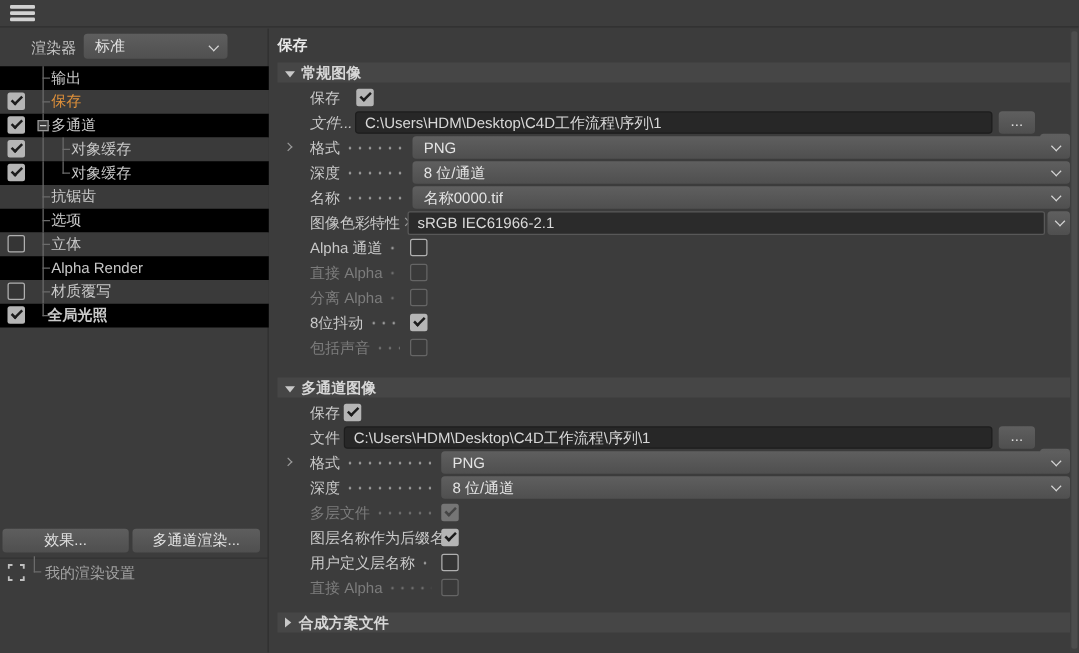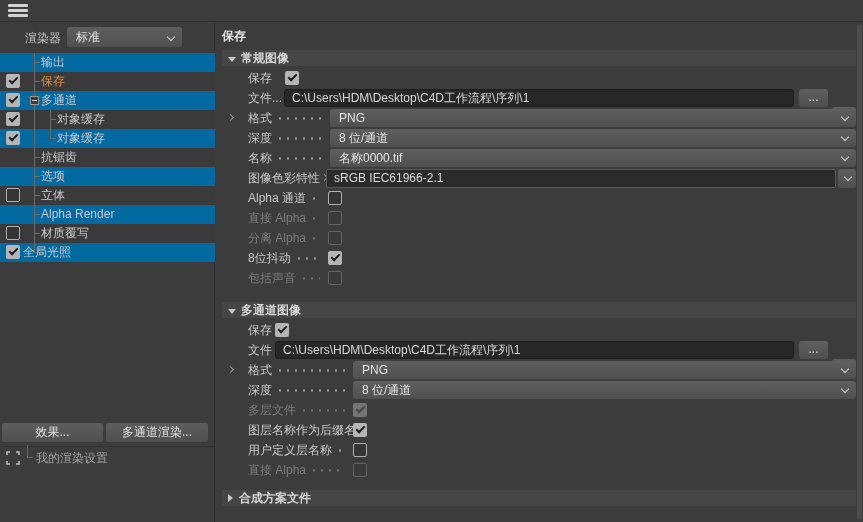--- a/index.html
+++ b/index.html
@@ -17,21 +17,21 @@
   
   .sidebar { position:absolute; left:0; top:23px; width:215px; height:499px;
              background:#3c3c3c; border-right:1px solid #2e2e2e; }
   .renderer-row { position:absolute; left:0; top:4px; width:253px; height:20px; }
   .renderer-label { position:absolute; left:25px; top:3px; color:#c6c6c6; }
   .renderer-select { position:absolute; left:67px; top:0; width:115px; height:20px;
     background:linear-gradient(#5e5e5e,#505050); border-radius:3px; color:#e4e4e4;
     line-height:20px; padding-left:9px; cursor:pointer; }
   .tree { position:absolute; left:0; top:30px; width:215px; }
   .trow { position:relative; width:215px; height:19px; line-height:19px; }
-  .trow.light { background:#0369a1;padding-left:48px; }
+  .trow.light { background:#000000;padding-left:48px; }
   .trow.dark  { background:#3a3a3a; }
   .trow .cb { position:absolute; left:6px; top:2px; }
   .tlabel { position:absolute; top:0; white-space:nowrap; color:#c9c9c9; cursor:pointer; }
   .tlabel.sel { color:#e0913a; }
   .vline { position:absolute; width:1px; background:#6b6b6b; }
   .tick  { position:absolute; height:1px; background:#6b6b6b; }
   .expander { position:absolute; width:9px; height:9px; background:#3c3c3c;
     border:1px solid #979797; z-index:2; cursor:pointer; }
   .expander i { position:absolute; left:1px; top:3px; width:5px; height:1px; background:#d6d6d6; }
   
@@ -171,21 +171,21 @@
       <div class="trow dark">
         <span class="cb off"></span>
         <span class="vline" style="left: 34px; top: 0px; height: 19px;"></span>
         <span class="tick" style="left: 34px; top: 9px; width: 6px;"></span>
         <span class="tlabel" style="left: 41px;">材质覆写</span>
       </div>
       <div class="trow light">
         <span class="cb on"></span>
         <span class="vline" style="left: 34px; top: 0px; height: 10px;"></span>
         <span class="tick" style="left: 34px; top: 9px; width: 6px;"></span>
-        <span class="tlabel" style="left: 23px;">全局光照</span>
+        <span class="tlabel" style="left: 38px; font-weight: bold;">全局光照</span>
       </div>
     </div>
 
   <div class="side-bottom">
     <div class="btn effects-btn">效果...</div>
     <div class="btn mp-btn">多通道渲染...</div>
     <div class="side-sep"></div>
     <div class="preset-row">
       <svg class="preset-icon" width="14" height="14" viewBox="0 0 14 14">
         <path d="M1 4 V1 H4 M10 1 H13 V4 M13 10 V13 H10 M4 13 H1 V10" stroke="#c0c0c0" stroke-width="1.5" fill="none"></path>
@@ -200,21 +200,21 @@
   <div class="panel-title">保存</div>
   <div id="sections">
       <div class="secbar" style="margin-top: 4px; margin-bottom: 2px;"><span class="tri-d"></span><span>常规图像</span></div>
       <div class="row">
         <div class="lblwrap" style="width: 33px;">
           <span class="lbl">保存</span>
         </div>
         <span class="cb on" style="position: absolute; left: 69px; top: 3px;"></span>
       </div>
       <div class="row">
-        <div class="lblwrap" style="width: 32px;">
+        <div class="lblwrap" style="width: 32px; font-style: italic;">
           <span class="lbl">文件...</span>
         </div>
         <div class="txtin ctrl" style="left: 68px; width: 510px;">C:\Users\HDM\Desktop\C4D工作流程\序列\1</div>
         <div class="mini-btn ctrl" style="left: 583px; width: 29px;">...</div>
         <div class="mini-btn ctrl" style="left: 616px; width: 24px;">
           <span class="chev" style="right: 8px;"></span>
         </div>
       </div>
       <div class="row">
         <span class="pre-arrow"></span>

